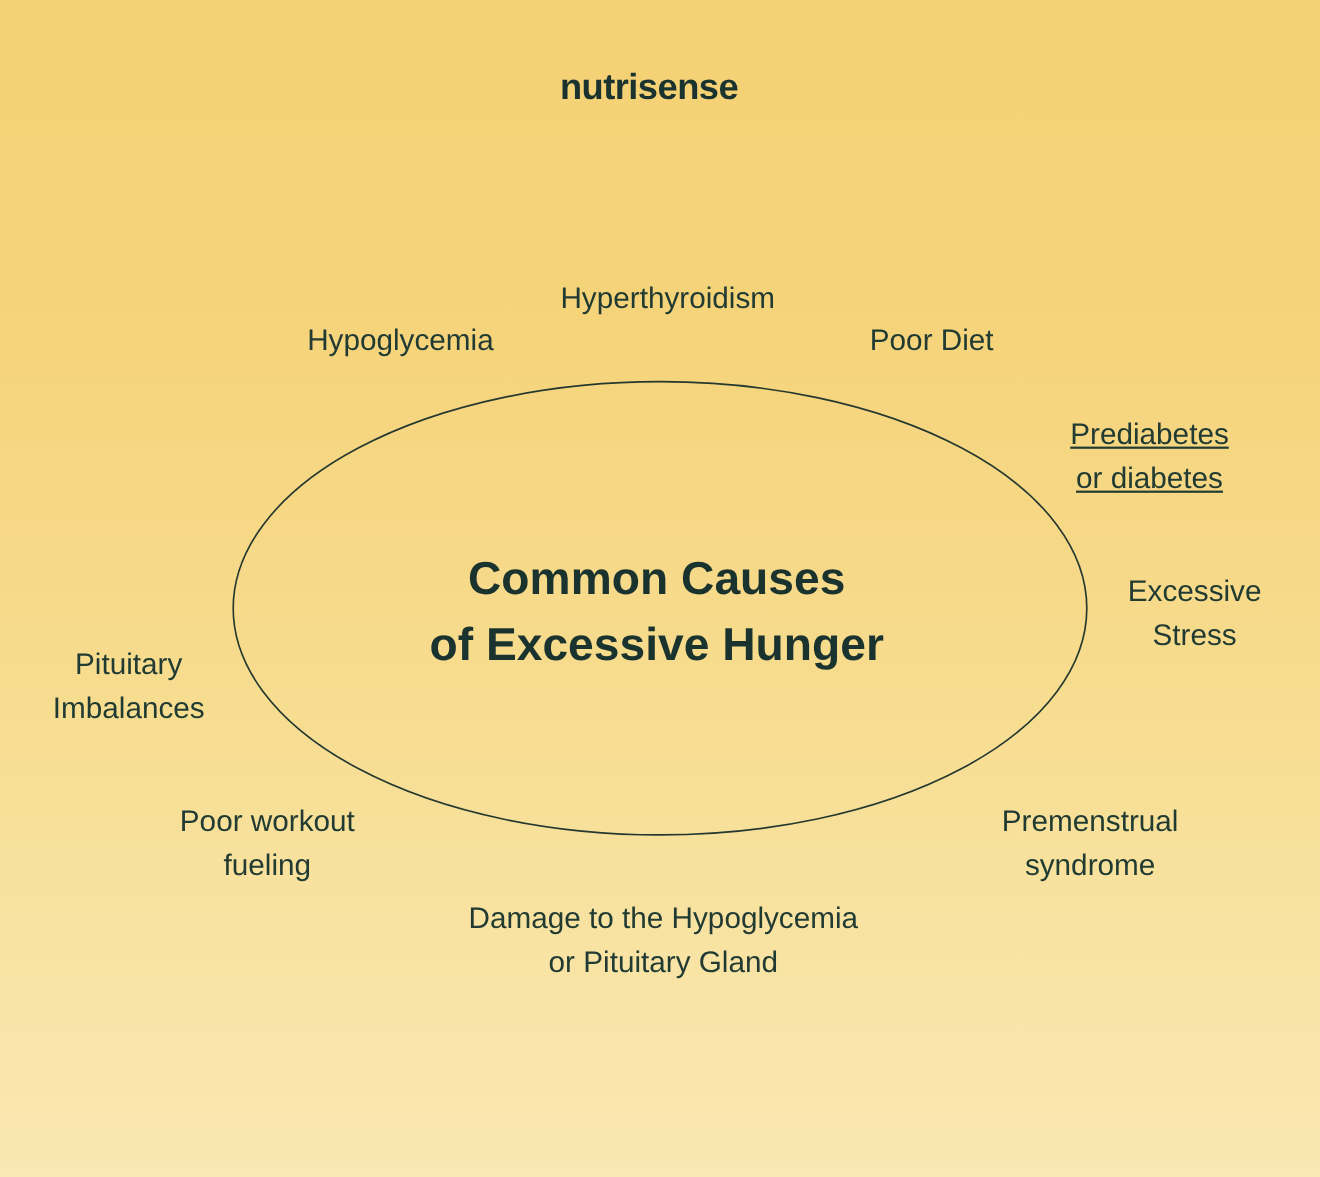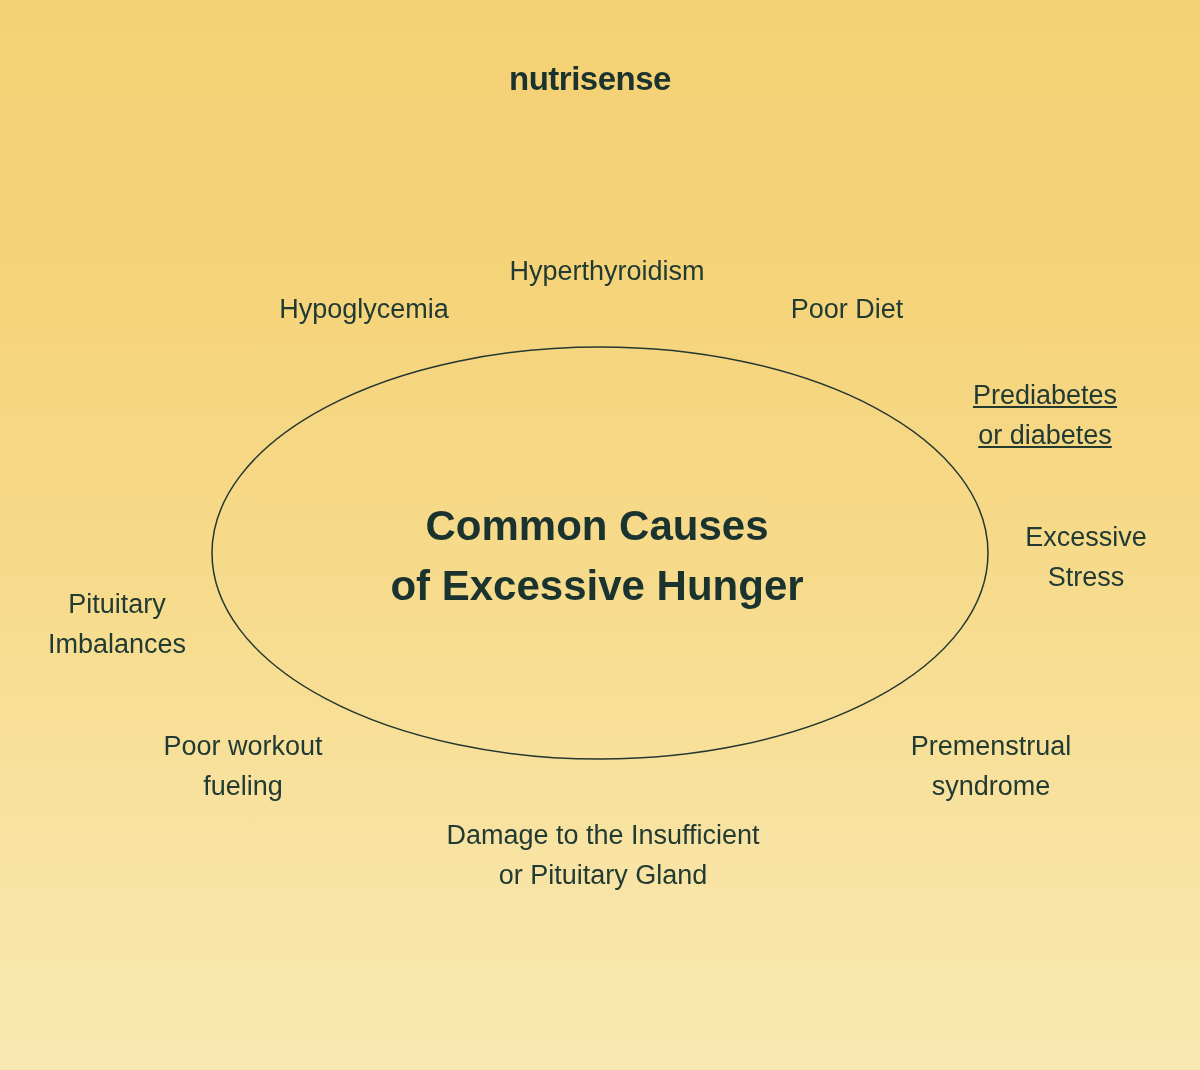--- a/index.html
+++ b/index.html
@@ -100,16 +100,16 @@
 
   <div class="cause c-hormonal">Pituitary
 Imbalances</div>
 
   <div class="cause c-poor-workout">Poor workout
 fueling</div>
 
   <div class="cause c-premenstrual">Premenstrual
 syndrome</div>
 
-  <div class="cause c-damage">Damage to the Insufficient
+  <div class="cause c-damage">Damage to the Hypoglycemia
 or Pituitary Gland</div>
 
 </div>
 
 </body></html>

